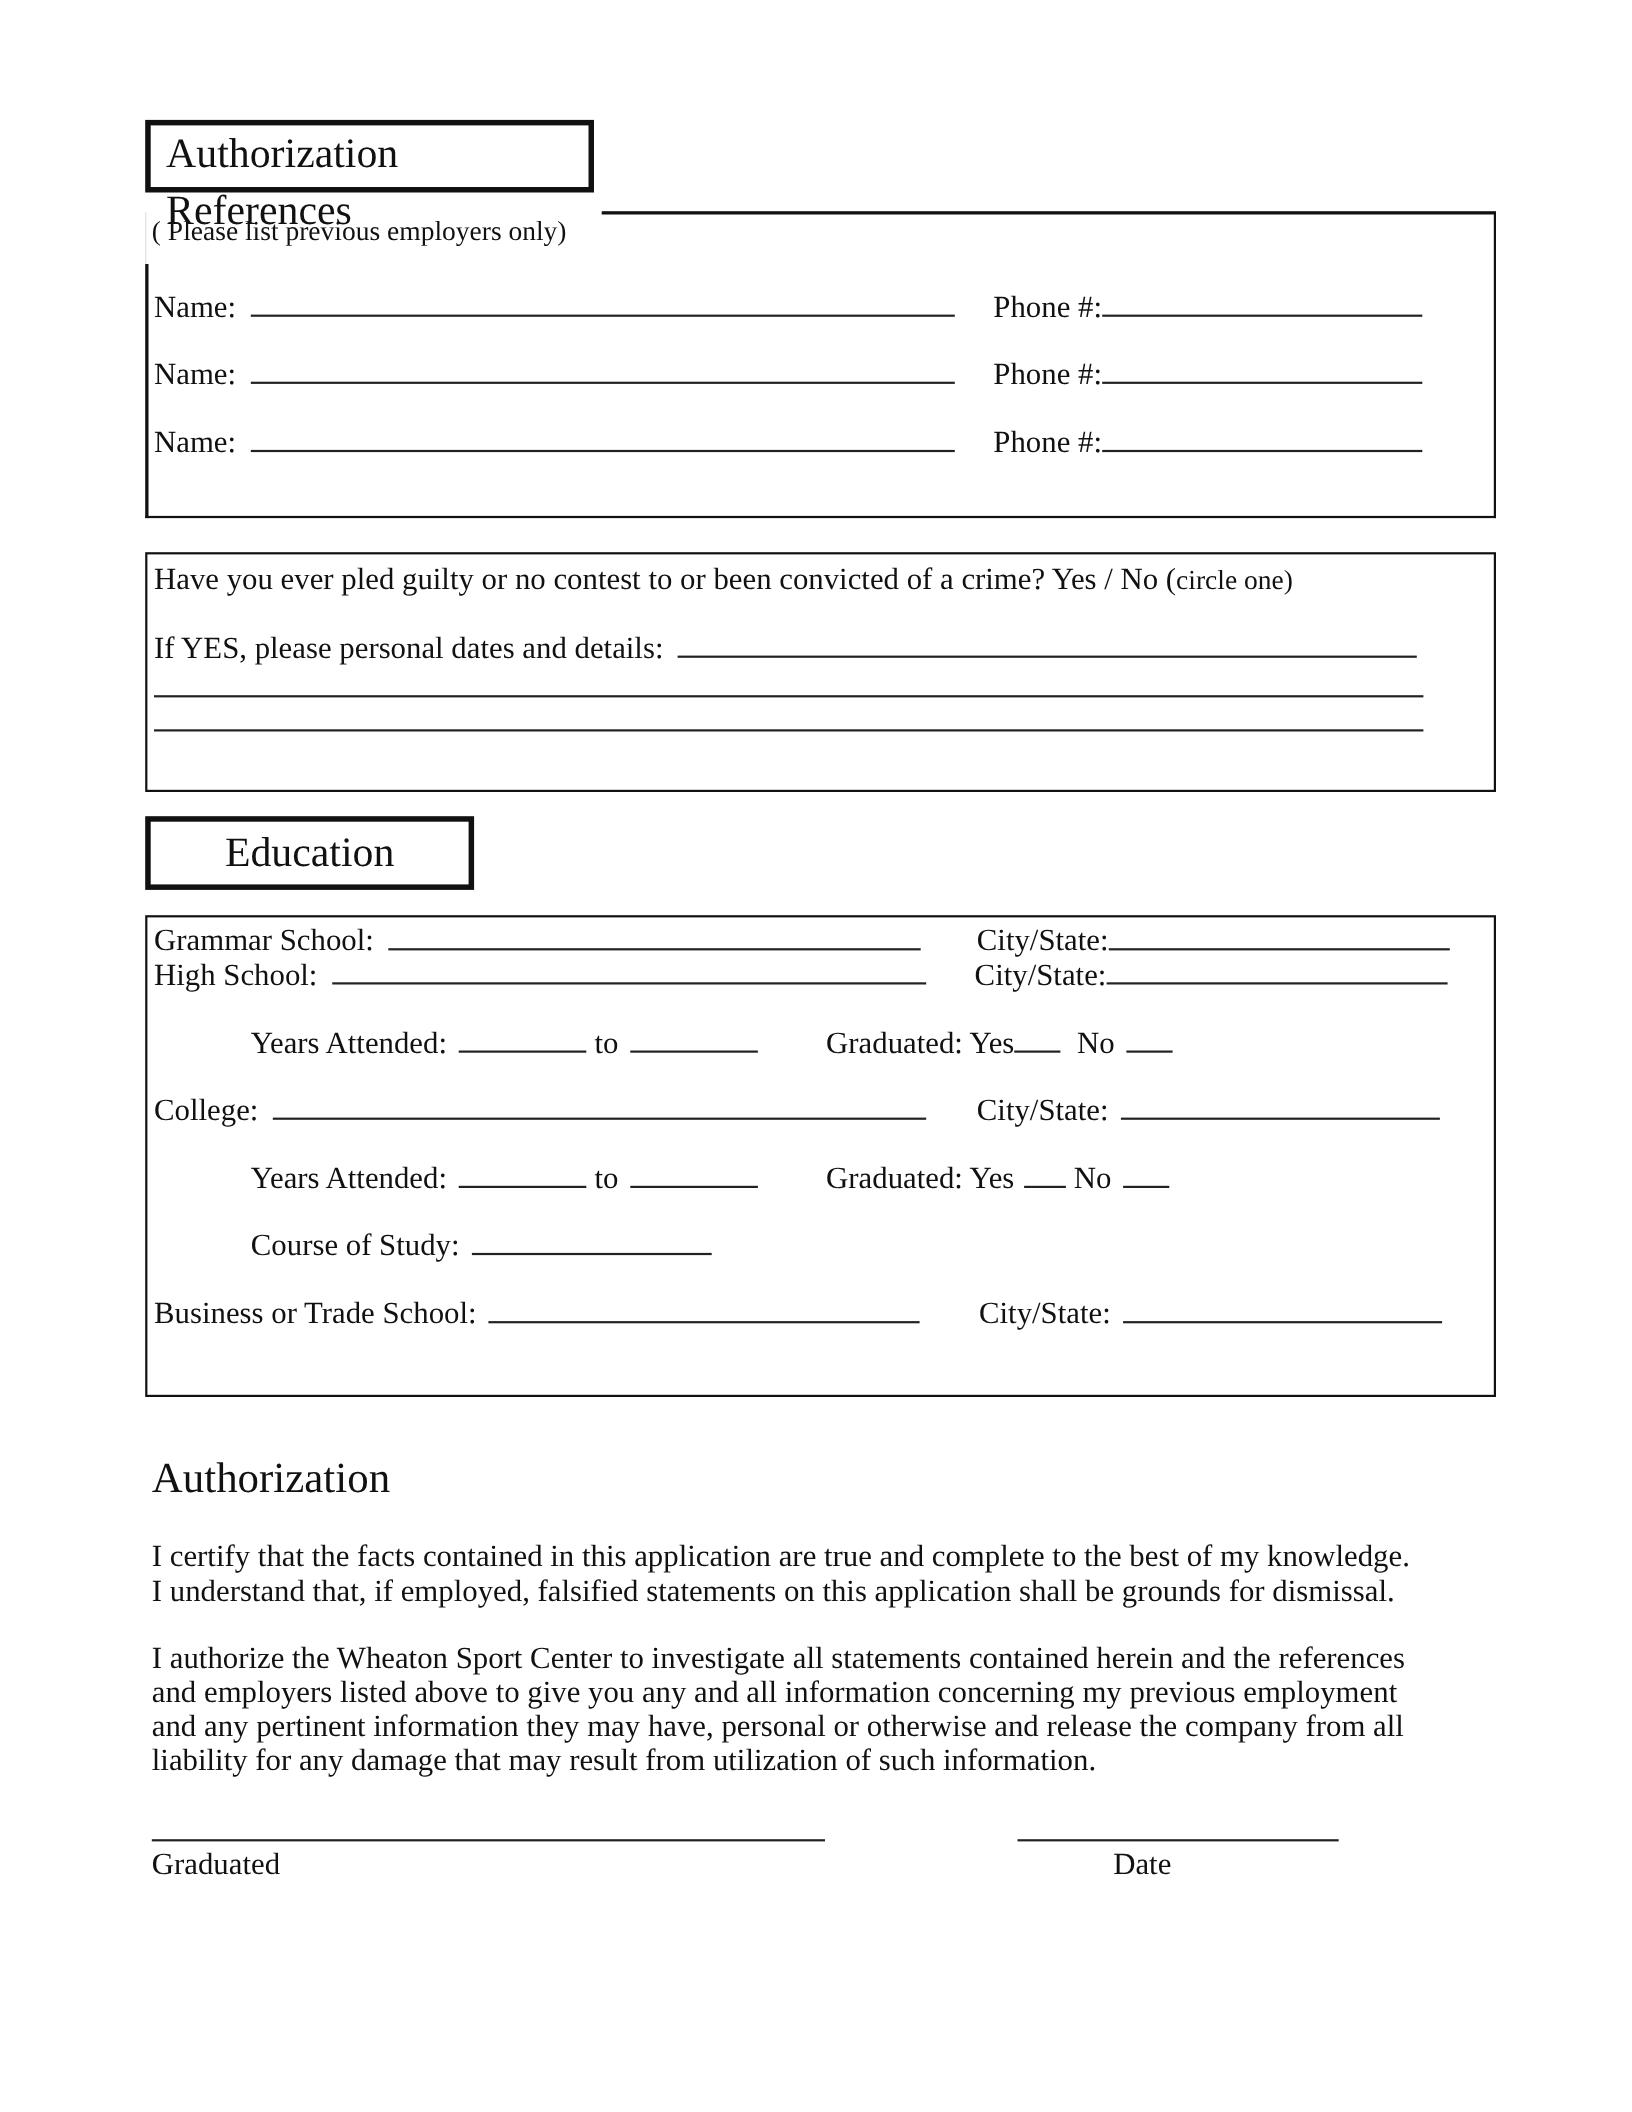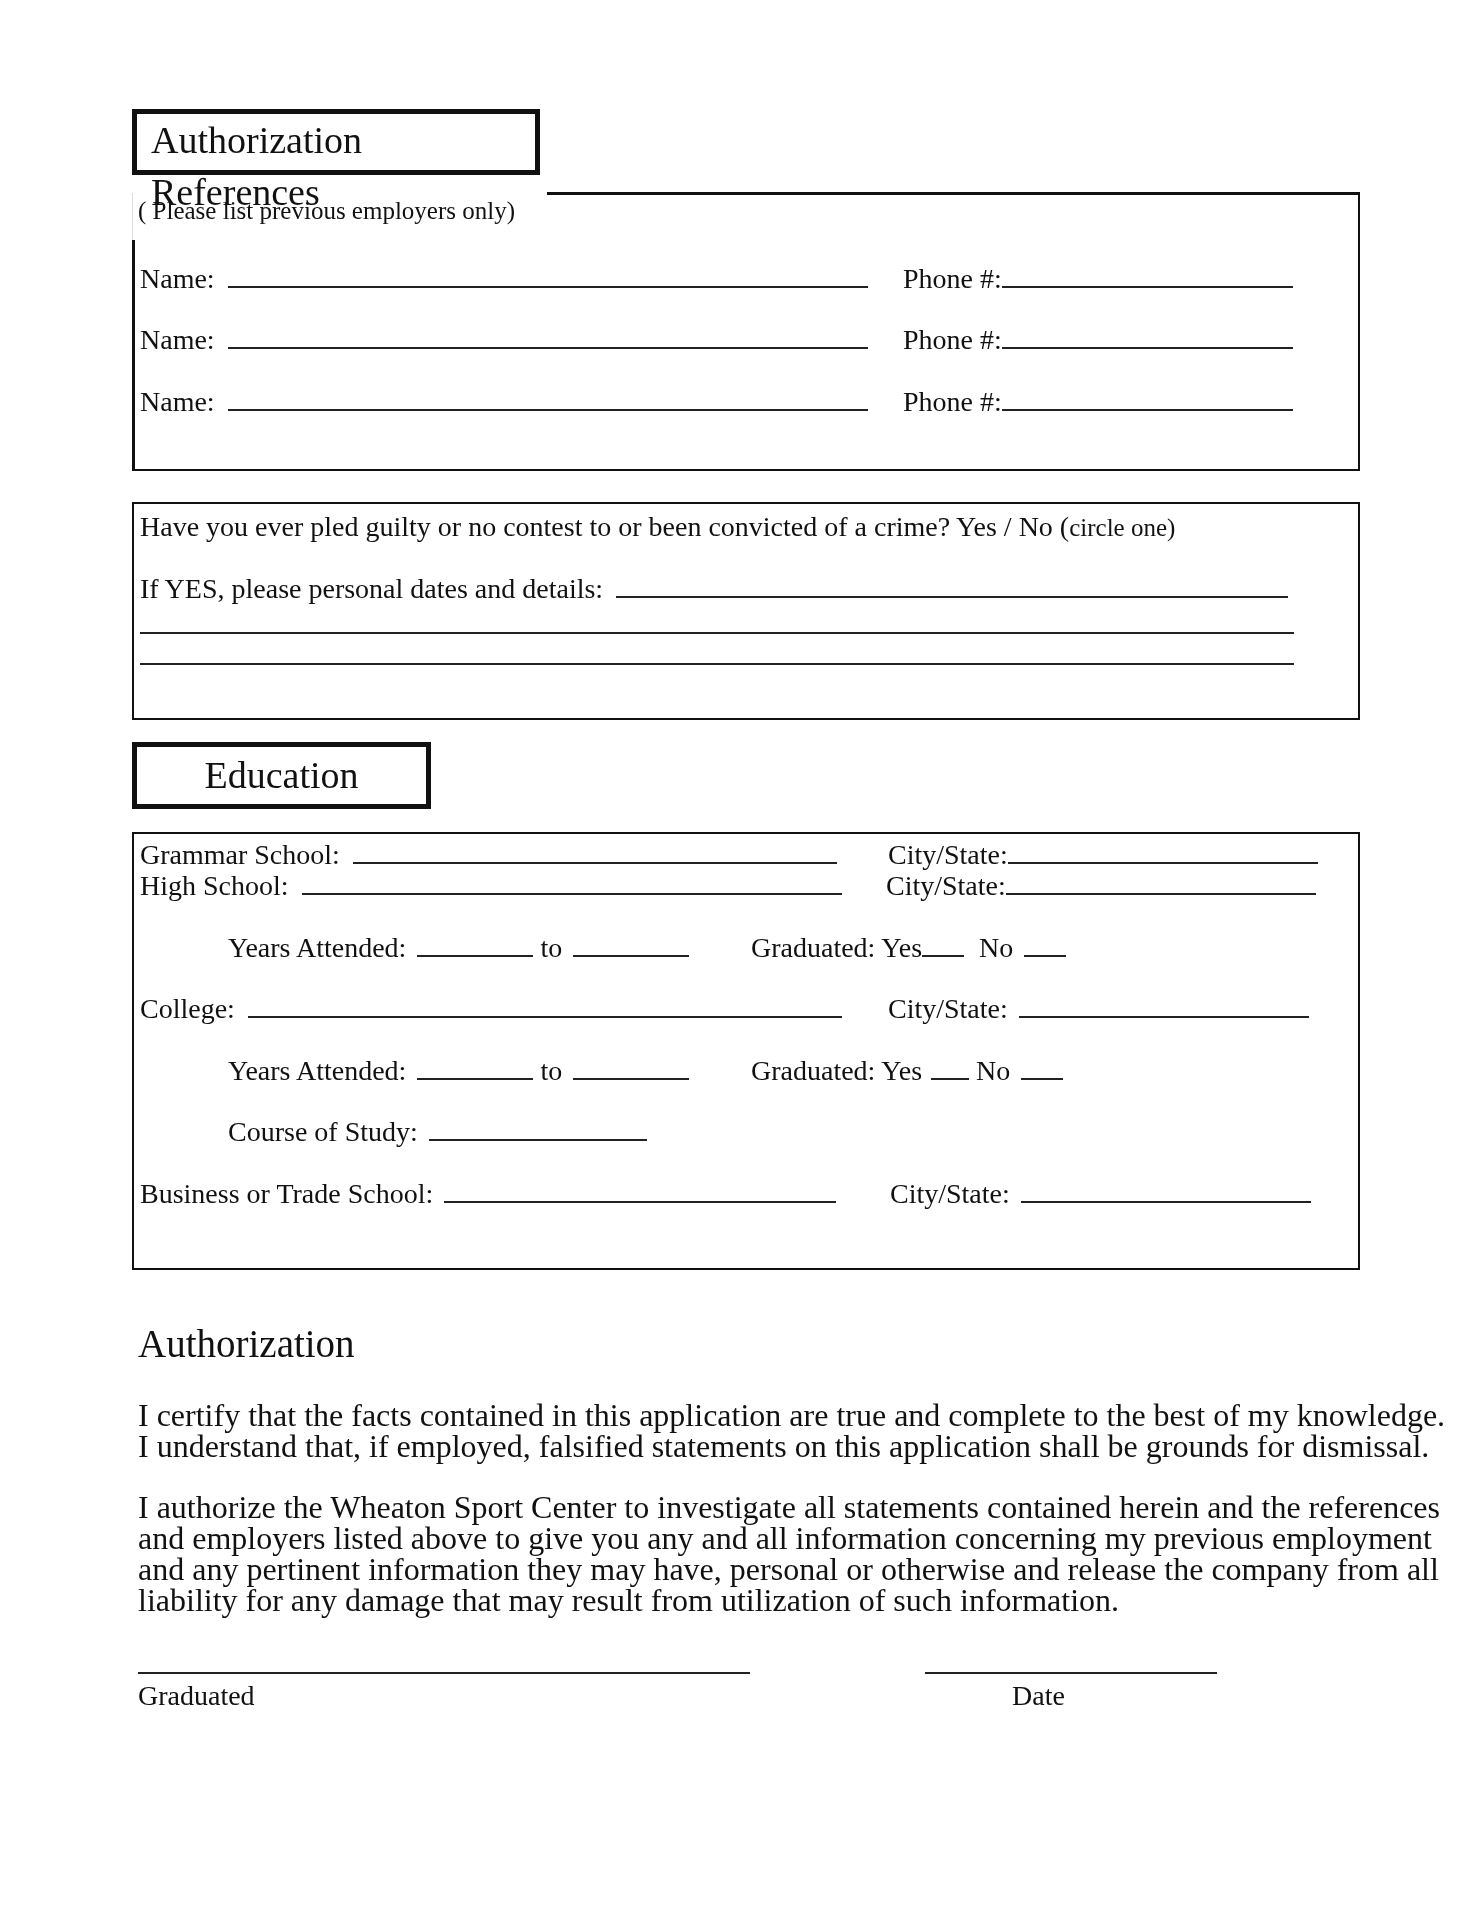--- a/index.html
+++ b/index.html
@@ -18,21 +18,21 @@
     }
     .frame { position: absolute; border: 2.5px solid #111; box-sizing: border-box; }
 
     
     #refs-frame { left: 132px; top: 193px; width: 1228px; height: 278px; border-top: none; border-left: none; }
     #refs-top-line { left: 547px; top: 192px; width: 813px; height: 3px; background: #111; }
     #refs-left-line { left: 132px; top: 240px; width: 3px; height: 231px; background: #111; }
     #refs-note-edge { left: 132px; top: 193px; width: 1px; height: 47px; background: #ddd; }
 
     .small { font-size: 25px; }
-    .para { font-size: 32px; line-height: 31px; white-space: nowrap; }
+    .para { font-size: 28px; line-height: 31px; white-space: nowrap; }
   </style>
 </head>
 <body>
 
 <div class="head-box" style="left:132px; top:109px; width:408px; height:66px; padding-left:14px;">
   <span>Authorization References</span>
 </div>
 
 <div id="refs-frame" class="frame"></div>
 <div id="refs-top-line" class="abs"></div>

